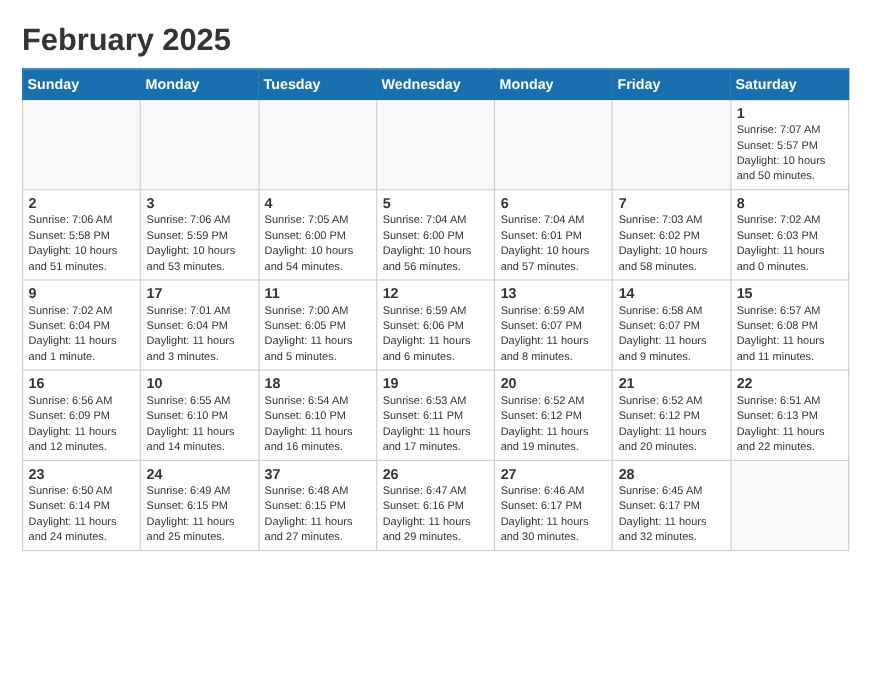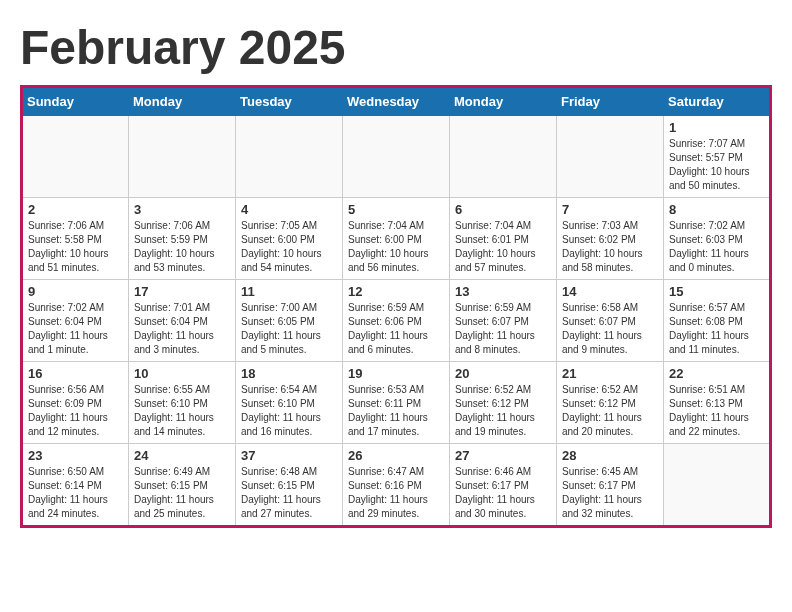--- a/index.html
+++ b/index.html
@@ -30,33 +30,33 @@
       width: 0;
       height: 0;
       border-left: 14px solid transparent;
       border-bottom: 20px solid #1a6faf;
       display: inline-block;
     }
     .title-area {
       text-align: right;
     }
     .month-title {
-      font-size: 48px;
+      font-size: 28px;
       font-weight: bold;
       color: #333;
       text-align: right;
     }
     .location {
       font-size: 15px;
       color: #555;
     }
     .calendar-table {
       width: 100%;
       border-collapse: collapse;
-      border: 3px solid #be185d;
+      border: 1px solid #be185d;
     }
     .calendar-table th {
       background-color: #1a6faf;
       color: #fff;
       font-size: 13px;
       padding: 6px 4px;
       text-align: left;
       border: 1px solid #1a6faf;
     }
     .calendar-table td {

